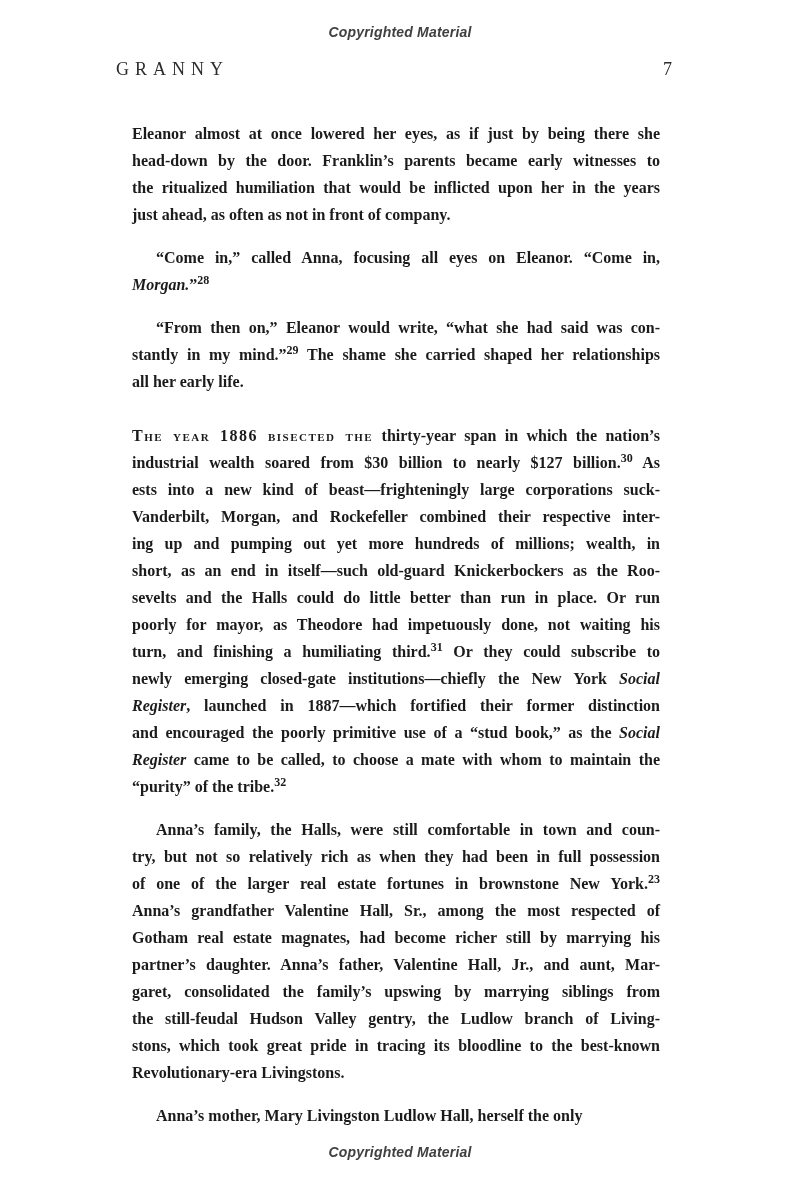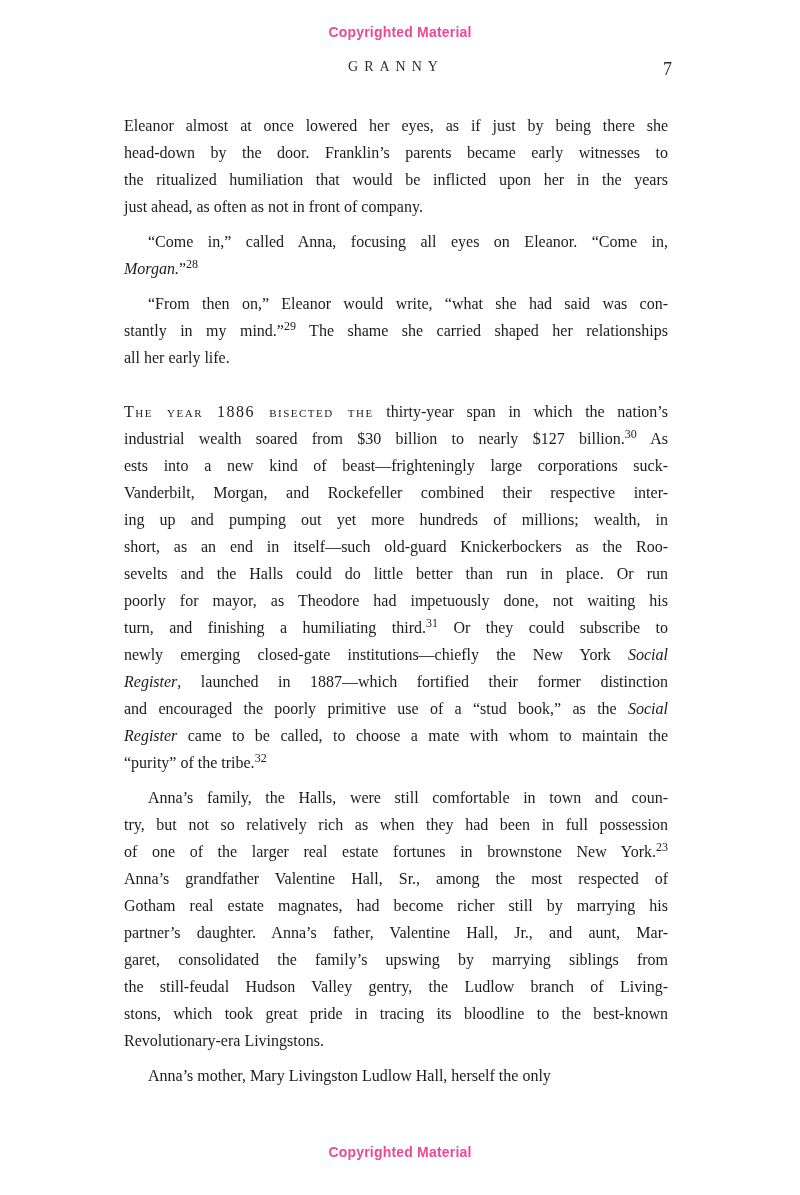--- a/index.html
+++ b/index.html
@@ -13,55 +13,56 @@
     overflow: hidden;
   }
   .notice {
     position: absolute;
     left: 0;
     width: 100%;
     text-align: center;
     font-family: "Liberation Sans", sans-serif;
     font-weight: bold;
     font-size: 14px;
-    color: #ec4899;
+    color: #404040;
     letter-spacing: 0.2px;
+    font-style: italic;
   }
   .notice.top { top: 24px; }
   .notice.bottom { top: 1144px; }
   .page-header {
     position: absolute;
     top: 59px;
     left: 116px;
     width: 560px;
     height: 24px;
   }
   .header-title {
-    text-align: center;
-    font-size: 14px;
+    text-align: left;
+    font-size: 18px;
     letter-spacing: 6px;
     color: #2c2c2c;
   }
   .page-number {
     position: absolute;
     right: 4px;
     top: 0;
     font-size: 18px;
     color: #2c2c2c;
   }
   .body-text {
     position: absolute;
     top: 104px;
     left: 116px;
     width: 560px;
     font-size: 16px;
     line-height: 27px;
     color: #1b1b1b;
   }
-  .para { margin: 8px; }
+  .para { margin: 16px; font-weight: bold; }
   .para.space-before { margin-top: 27px; }
   .line {
     text-align: justify;
     text-align-last: justify;
     white-space: normal;
   }
   .line.last { text-align-last: left; }
   .para.indent .line.first { text-indent: 24px; }
   .it { font-style: italic; }
   .sc { font-variant: small-caps; letter-spacing: 1.5px; }

